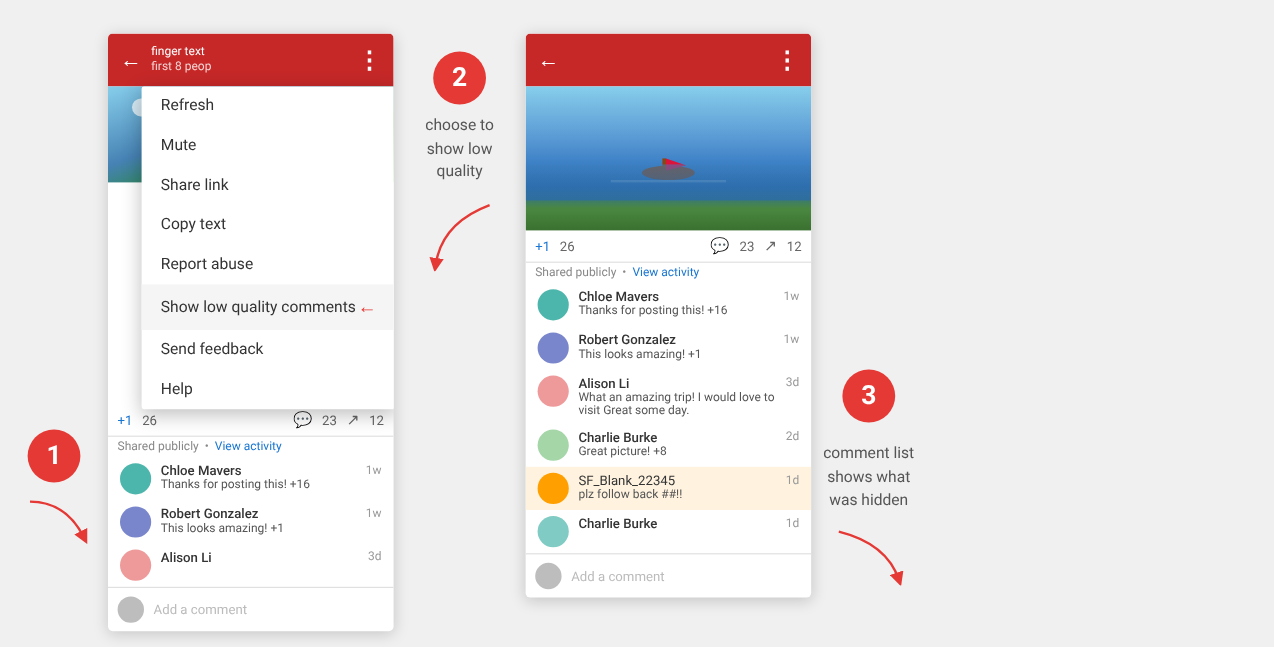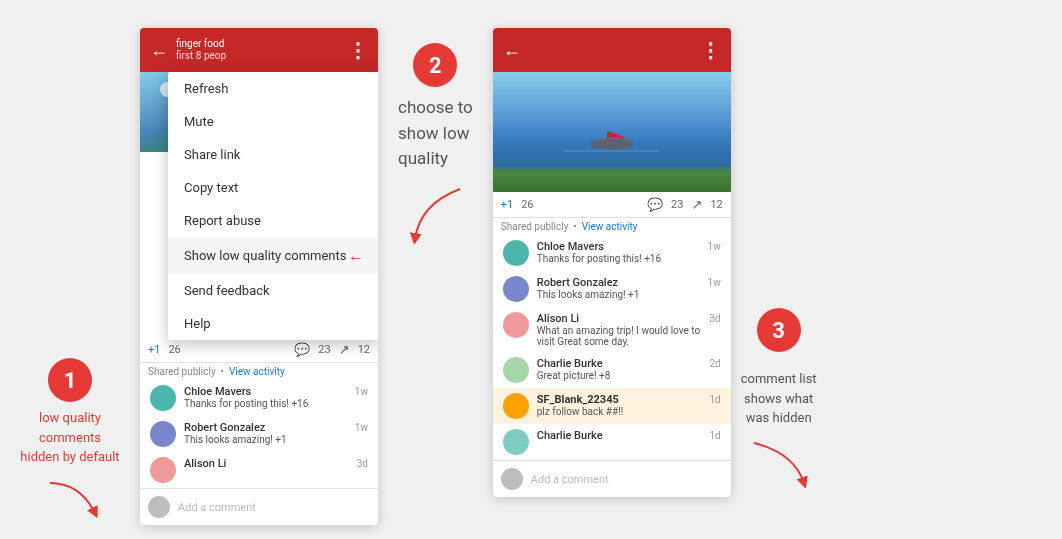--- a/index.html
+++ b/index.html
@@ -58,41 +58,38 @@
 <div style="width:1062px;height:539px;background:#f0f0f0;position:relative;display:flex;align-items:flex-start;padding:18px 15px;gap:0;">
 
   <div style="display:flex;flex-direction:column;align-items:center;margin-top:0;gap:0;">
 
     <div style="display:flex;align-items:flex-start;gap:10px;margin-bottom:6px;">
 
       <div style="display:flex;flex-direction:column;align-items:center;margin-top:340px;margin-right:5px;">
         <div class="step-circle">
           <span>1</span>
         </div>
-        <div style="font-size:13px;color:#e53935;text-align:center;max-width:110px;line-height:1.5;margin-top:6px;">
-          low quality comments<br>hidden by default
-        </div>
 
         <svg width="60" height="50" style="margin-top:6px;">
           <path d="M 10 10 Q 40 10 55 40" stroke="#e53935" stroke-width="2" fill="none" marker-end="url(#arrowhead1)"></path>
           <defs>
             <marker id="arrowhead1" markerWidth="6" markerHeight="6" refX="3" refY="3" orient="auto">
               <path d="M0,0 L6,3 L0,6 Z" fill="#e53935"></path>
             </marker>
           </defs>
         </svg>
       </div>
 
       <div class="phone" style="margin-top:10px;width:238px;">
 
         <div class="phone-header">
           <div style="display:flex;align-items:center;gap:8px;">
             <span style="color:white;font-size:18px;">←</span>
             <div style="display:flex;flex-direction:column;">
-              <span style="color:white;font-size:10px;line-height:1.2;">finger food</span>
+              <span style="color:white;font-size:10px;line-height:1.2;">finger text</span>
               <span style="color:white;font-size:10px;line-height:1.2;opacity:0.8;">first 8 peop</span>
             </div>
           </div>
           <span style="color:white;font-size:20px;font-weight:bold;">⋮</span>
         </div>
 
         <div style="position:relative;">
 
           <div style="width:100%;height:80px;background:linear-gradient(160deg,#87CEEB 0%,#4682B4 40%,#228B22 70%,#90EE90 100%);position:relative;overflow:hidden;">
 
@@ -168,21 +165,21 @@
           <span style="font-size:11px;color:#bbb;">Add a comment</span>
         </div>
       </div>
     </div>
   </div>
 
   <div style="display:flex;flex-direction:column;align-items:center;margin-top:25px;margin-left:20px;gap:8px;">
     <div class="step-circle">
       <span>2</span>
     </div>
-    <div style="font-size:17px;color:#555;max-width:90px;line-height:1.5;">
+    <div style="font-size:13px;color:#555;text-align:center;max-width:90px;line-height:1.5;">
       choose to<br>show low<br>quality
     </div>
 
     <svg width="70" height="60" style="margin-top:4px;">
       <path d="M 60 5 Q 20 20 15 55" stroke="#e53935" stroke-width="2" fill="none" marker-end="url(#arrowhead2)"></path>
       <defs>
         <marker id="arrowhead2" markerWidth="6" markerHeight="6" refX="3" refY="3" orient="auto">
           <path d="M0,0 L6,3 L0,6 Z" fill="#e53935"></path>
         </marker>
       </defs>
@@ -266,21 +263,21 @@
               <span style="font-size:11px;font-weight:500;color:#333;">Charlie Burke</span>
               <span style="font-size:10px;color:#999;">2d</span>
             </div>
             <div style="font-size:10px;color:#555;">Great picture! +8</div>
           </div>
         </div>
         <div class="comment-row" style="background:#fff3e0;">
           <div style="width:26px;height:26px;border-radius:50%;background:#ffa000;flex-shrink:0;"></div>
           <div style="flex:1;">
             <div style="display:flex;justify-content:space-between;align-items:center;">
-              <span style="font-size:11px;font-weight:700;color:#333;">SF_Blank_22345</span>
+              <span style="font-size:11px;font-weight:400;color:#333;">SF_Blank_22345</span>
               <span style="font-size:10px;color:#999;">1d</span>
             </div>
             <div style="font-size:10px;color:#555;">plz follow back ##!!</div>
           </div>
         </div>
         <div class="comment-row">
           <div style="width:26px;height:26px;border-radius:50%;background:#80cbc4;flex-shrink:0;"></div>
           <div style="flex:1;">
             <div style="display:flex;justify-content:space-between;align-items:center;">
               <span style="font-size:11px;font-weight:500;color:#333;">Charlie Burke</span>

